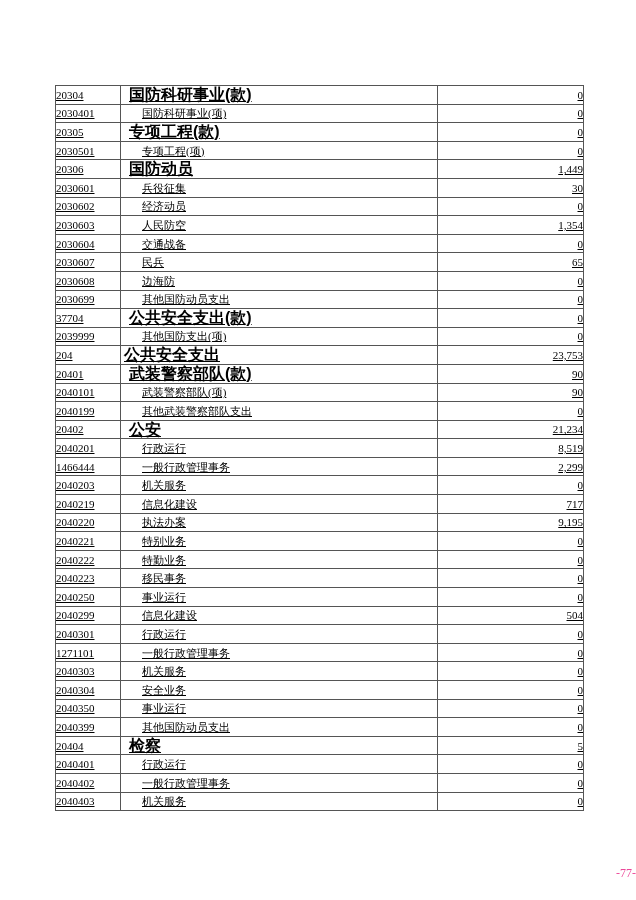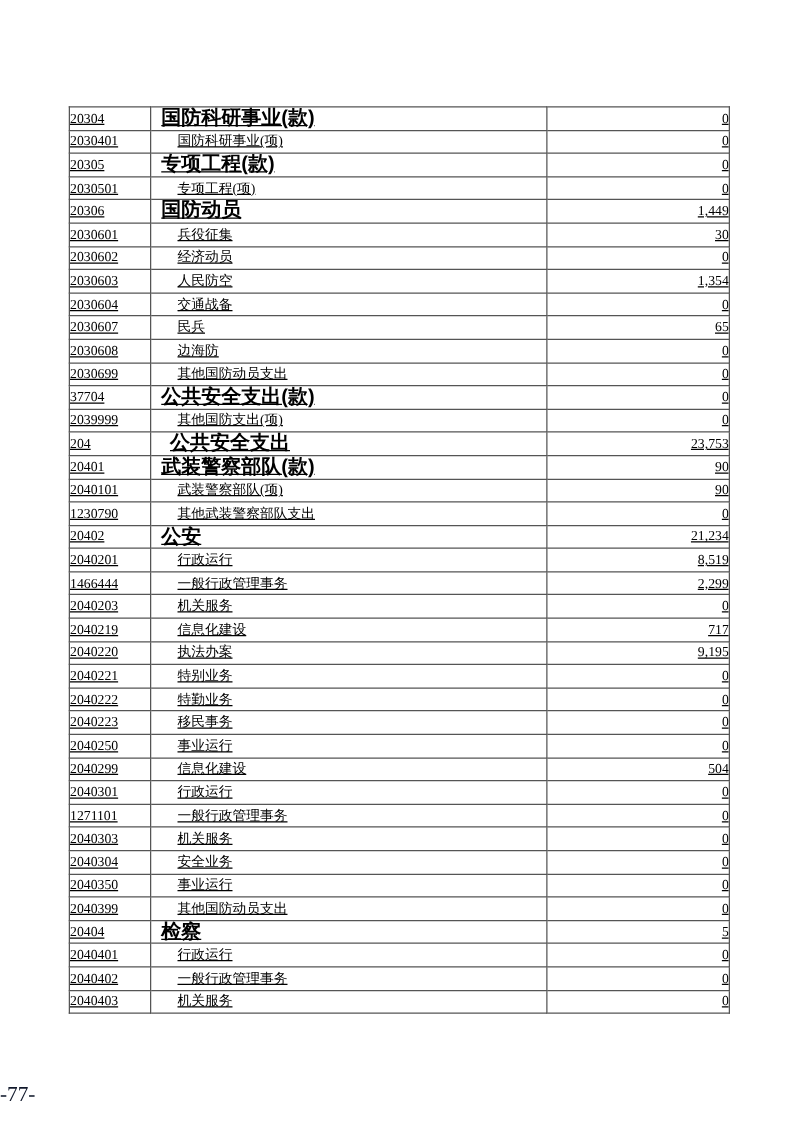--- a/index.html
+++ b/index.html
@@ -39,42 +39,42 @@
     overflow: hidden;
     vertical-align: middle;
     color: #000;
     background: #fff;
   }
   td.code {
     padding-left: 4px;
     font-family: "Liberation Serif", "DejaVu Serif", serif;
   }
   td.name { padding-left: 4px; }
-  td.name.lvl0 { padding-left: 15px; }
+  td.name.lvl0 { padding-left: 3px; }
   td.name.lvl1 { padding-left: 8px; }
   td.name.lvl2 { padding-left: 21px; }
   td.name.bold {
     font-weight: bold;
     font-family: "Liberation Sans", "DejaVu Sans", sans-serif;
     font-size: 16px;
   }
   td.value {
     text-align: right;
     padding-right: 6px;
     font-family: "Liberation Serif", "DejaVu Serif", serif;
   }
   .footer {
     position: absolute;
     left: 0;
     right: 0;
     top: 866px;
-    text-align: left;
-    font-size: 17px;
-    font-family: "Liberation Serif", "DejaVu Serif", serif;
-    color: #0f172a;
+    text-align: right;
+    font-size: 12px;
+    font-family: "Liberation Serif", "DejaVu Serif", serif;
+    color: #ec4899;
   }
 </style>
 </head>
 <body>
 
 <div class="page">
 
   <table class="budget">
     <colgroup>
       <col style="width:65px">
@@ -161,21 +161,21 @@
           <td class="code">20401</td>
           <td class="name lvl1 bold">武装警察部队(款)</td>
           <td class="value">90</td>
         </tr>
         <tr>
           <td class="code">2040101</td>
           <td class="name lvl2">武装警察部队(项)</td>
           <td class="value">90</td>
         </tr>
         <tr>
-          <td class="code">1230790</td>
+          <td class="code">2040199</td>
           <td class="name lvl2">其他武装警察部队支出</td>
           <td class="value">0</td>
         </tr>
         <tr>
           <td class="code">20402</td>
           <td class="name lvl1 bold">公安</td>
           <td class="value">21,234</td>
         </tr>
         <tr>
           <td class="code">2040201</td>

